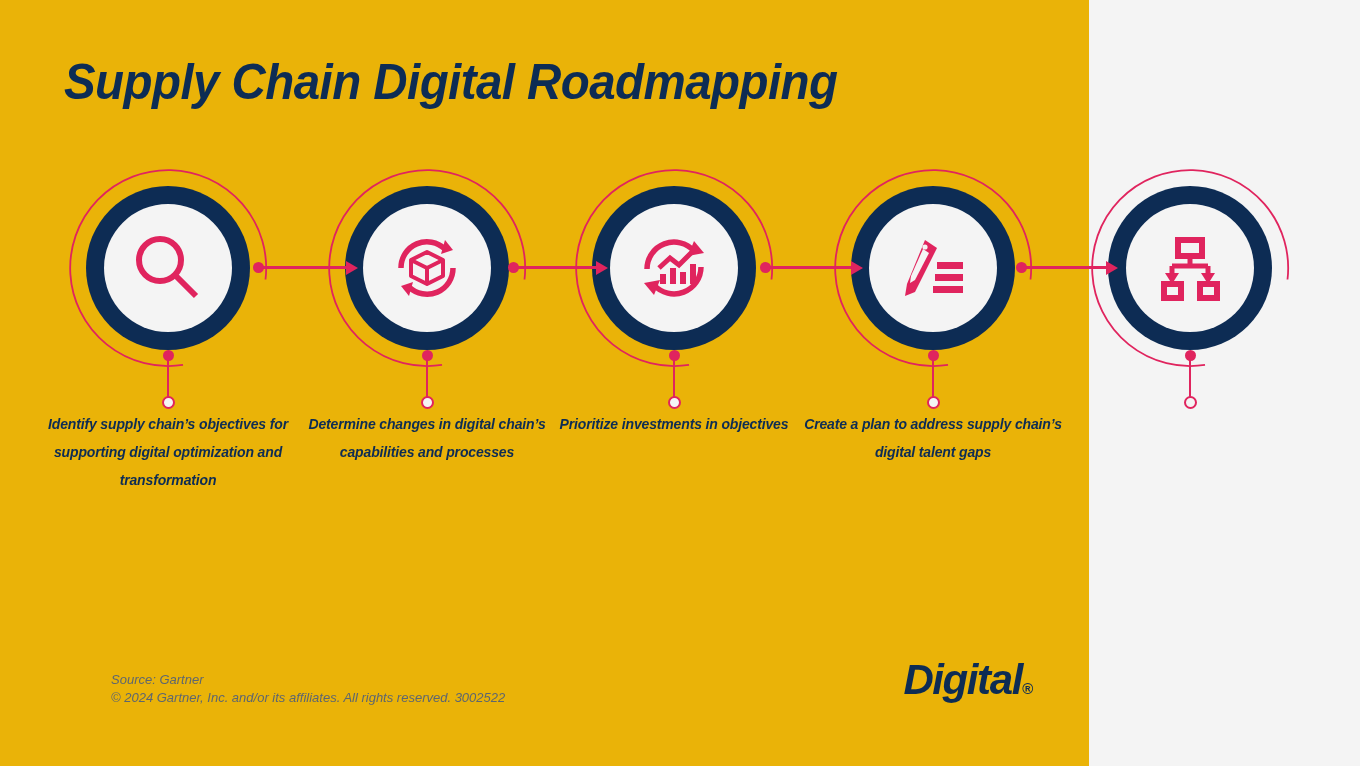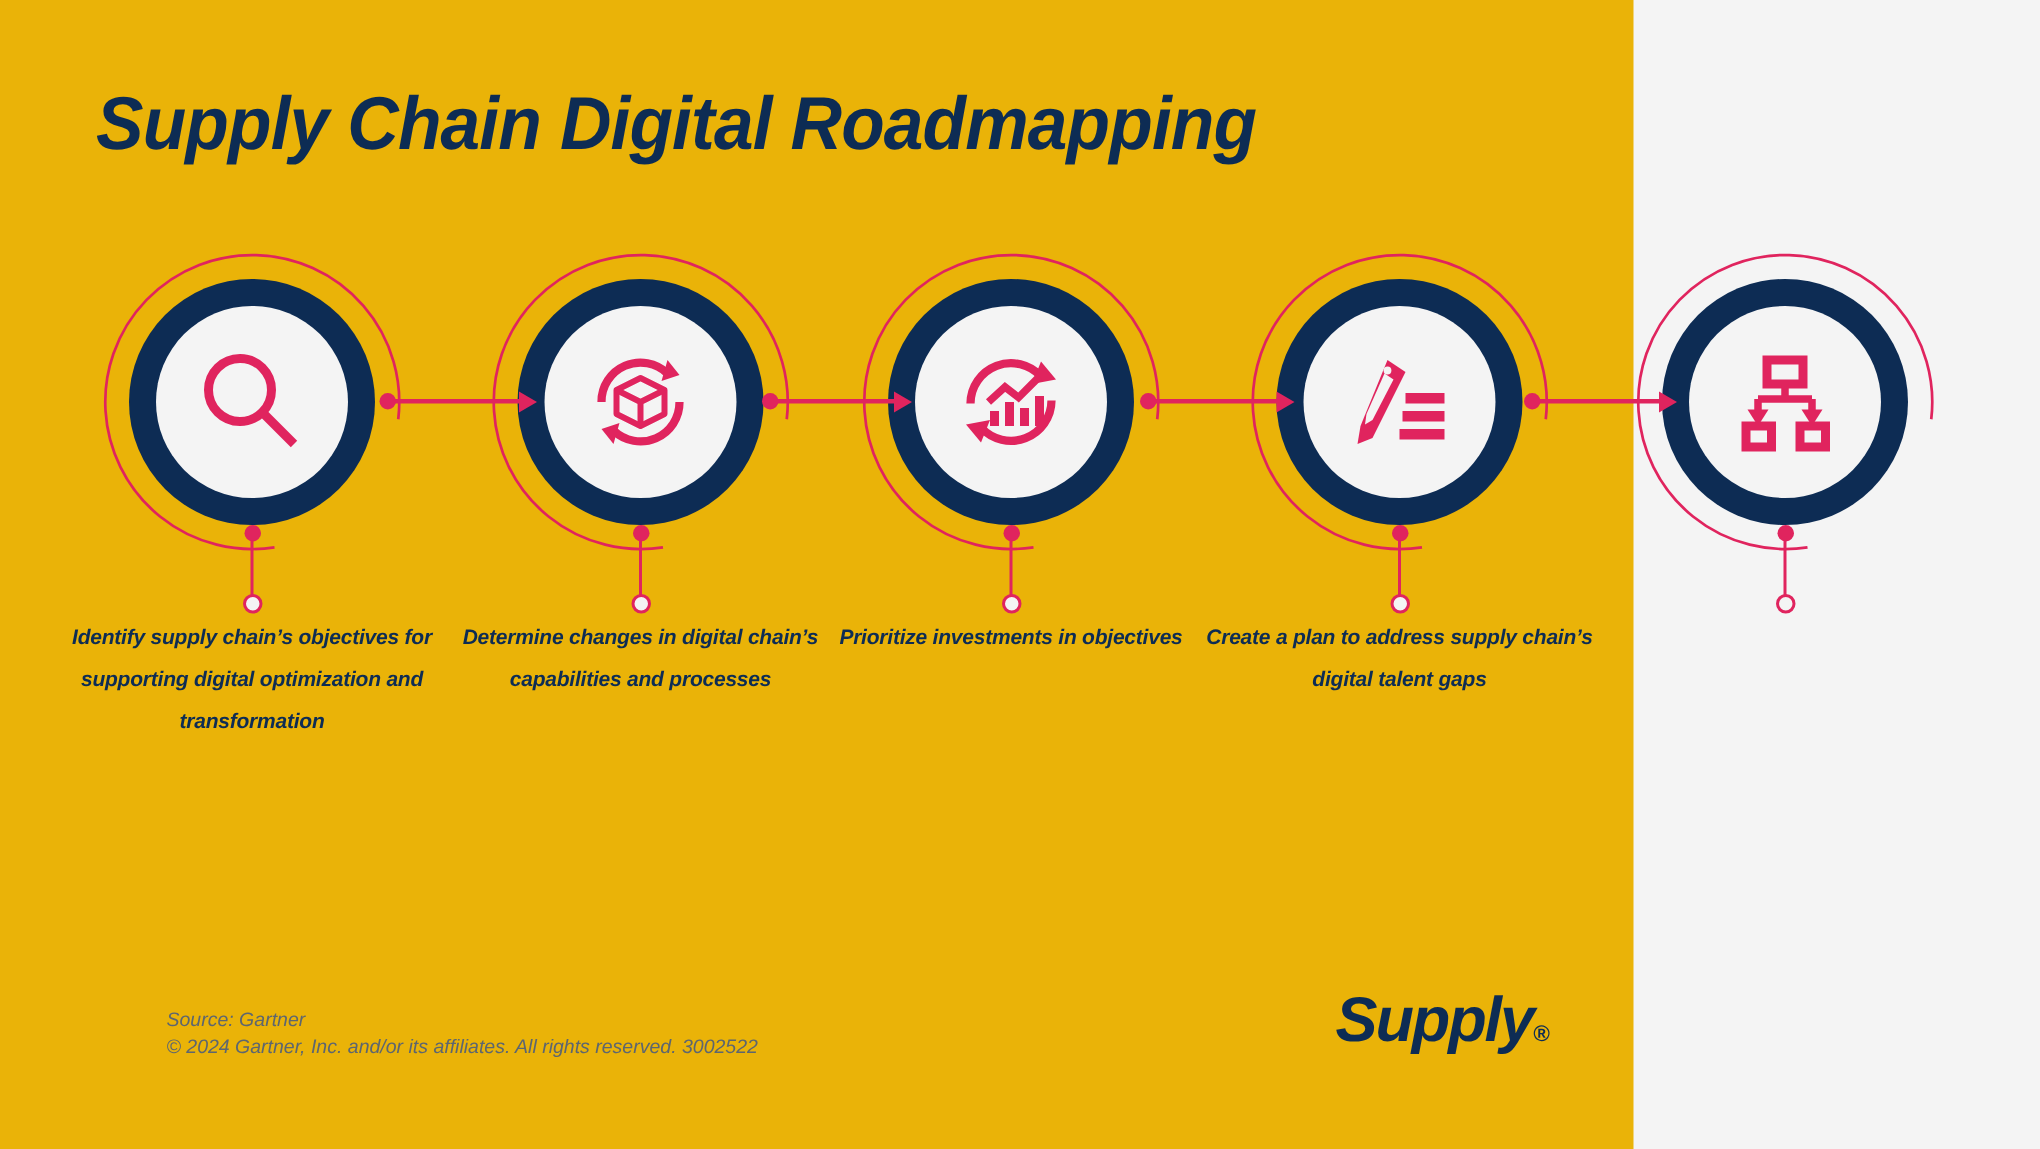--- a/index.html
+++ b/index.html
@@ -390,15 +390,15 @@
       <div class="chead"></div>
     </div>
 
   </div>
 
   <div class="footer">
     <div>Source: Gartner</div>
     <div>© 2024 Gartner, Inc. and/or its affiliates. All rights reserved. 3002522</div>
   </div>
 
-  <div class="logo"><span>Supply</span><span class="tm">®</span></div>
+  <div class="logo"><span>Digital</span><span class="tm">®</span></div>
 
 </div>
 
 </body></html>

